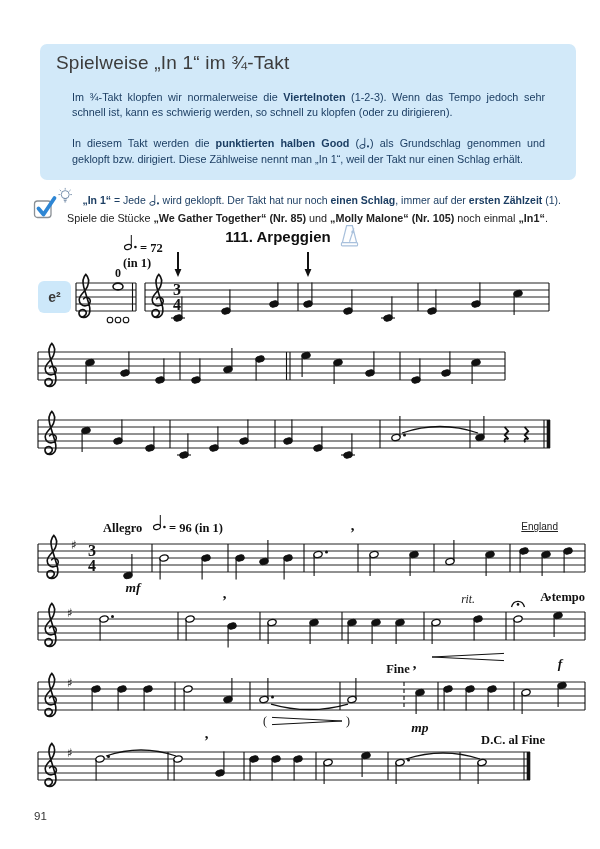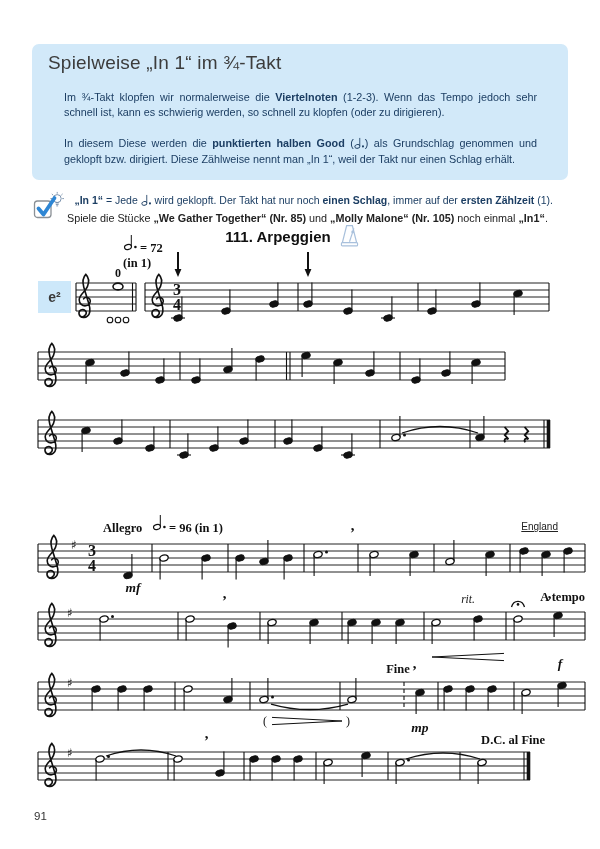--- a/index.html
+++ b/index.html
@@ -1,44 +1,44 @@
 <!DOCTYPE html>
 <html><head>
 <meta charset="utf-8">
 <style>
   html,body{margin:0;padding:0;background:#ffffff;}
   .page{position:relative;width:600px;height:849px;background:#fff;overflow:hidden;
         font-family:"Liberation Sans",sans-serif;}
   #music-layer{position:absolute;left:0;top:0;pointer-events:none;}
 
   
-  .info-box{position:absolute;left:32px;top:44px;width:536px;height:136px;
+  .info-box{position:absolute;left:40px;top:44px;width:536px;height:136px;
             background:#d2e9f9;border-radius:7px;box-sizing:border-box;
             padding:7px 15px 6px 16px;}
   .info-title{margin:1px 0 5px 0;font-size:19px;font-weight:400;color:#3c3c3c;letter-spacing:.2px;}
   .body-text{margin:16px;font-size:10.8px;line-height:15.2px;color:#1c3e63;text-align:justify;}
   .body-text .b{font-weight:700;}
-  .tip-row{display:flex;align-items:center;gap:8px;margin-top:6px;}
+  .tip-row{display:flex;align-items:flex-start;gap:8px;margin-top:6px;}
   .tip-text{font-size:10.5px;color:#1c3e63;white-space:nowrap;}
   .tip-text .b{font-weight:700;}
   .inline-note{width:11px;height:14px;vertical-align:-3px;}
 
   
   .task-row{position:absolute;left:33px;top:195px;display:flex;align-items:flex-start;gap:9px;justify-content:space-between;}
   .task-text{font-size:10.8px;color:#222;white-space:nowrap;padding-top:6px;}
   .task-text .b{font-weight:700;}
 
   
   .piece-title{position:absolute;left:0;width:584px;display:flex;justify-content:center;
                align-items:center;gap:9px;font-size:15px;font-weight:700;color:#101010;}
   #t111{top:224px;} #t112{top:500px;}
   .origin{position:absolute;top:521px;right:42px;font-size:10px;color:#222;text-decoration:underline;}
   .pagenum{position:absolute;left:34px;top:810px;font-size:11.5px;color:#333;}
   .e2box{position:absolute;left:38px;top:281px;width:33px;height:32px;background:#cde8fa;
-         border-radius:0;display:flex;align-items:center;justify-content:center;
+         border-radius:6px;display:flex;align-items:center;justify-content:center;
          font-size:14px;font-weight:700;color:#3a3a3a;}
 
   
   text{fill:#111;}
   .mt-tempo{font-family:"Liberation Serif",serif;font-weight:700;font-size:12.5px;}
   .mt-dyn{font-family:"Liberation Serif",serif;font-weight:700;font-style:italic;font-size:13.5px;}
   .mt-rit{font-family:"Liberation Serif",serif;font-style:italic;font-size:11.5px;}
   .mt-dir{font-family:"Liberation Serif",serif;font-weight:700;font-size:12.5px;}
   .mt-fing{font-family:"Liberation Serif",serif;font-weight:700;font-size:12px;}
   .mt-comma{font-family:"Liberation Serif",serif;font-weight:700;font-size:15px;}
@@ -390,21 +390,21 @@
         <path d="M 106,756 Q 141,744 176,756" fill="none" stroke="#111" stroke-width="1.3"></path>
         <path d="M 406,759 Q 443,747 480,759" fill="none" stroke="#111" stroke-width="1.3"></path>
         <text x="204" y="746" class="mt-comma">’</text>
         <text x="545" y="744" class="mt-dir" text-anchor="end">D.C. al Fine</text>
       </g>
     </svg>
 
   <section class="info-box">
     <h1 class="info-title">Spielweise „In 1“ im ¾-Takt</h1>
     <p class="body-text"><span>Im ¾-Takt klopfen wir normalerweise die </span><span class="b">Viertelnoten</span><span> (1-2-3). Wenn das Tempo jedoch sehr schnell ist, kann es schwierig werden, so schnell zu klopfen (oder zu dirigieren).</span></p>
-    <p class="body-text"><span>In diesem Diese werden die </span><span class="b">punktierten halben Good</span><span> (</span><svg viewBox="0 0 13 15" class="inline-note">
+    <p class="body-text"><span>In diesem Takt werden die </span><span class="b">punktierten halben Good</span><span> (</span><svg viewBox="0 0 13 15" class="inline-note">
           <ellipse cx="4" cy="11.5" rx="3" ry="2.2" transform="rotate(-14 4 11.5)" fill="none" stroke="currentColor" stroke-width="1.1"></ellipse>
           <line x1="6.8" y1="10.7" x2="6.8" y2="1.5" stroke="currentColor" stroke-width="1"></line>
           <circle cx="10.6" cy="11.5" r="1.2" fill="currentColor"></circle>
         </svg><span>) als Grundschlag genommen und geklopft bzw. dirigiert. Diese Zählweise nennt man „In 1“, weil der Takt nur einen Schlag erhält.</span></p>
     <div class="tip-row">
       <svg width="26" height="26" viewBox="0 0 26 26">
         <circle cx="13" cy="11" r="5.6" fill="none" stroke="#64809f" stroke-width="1.2"></circle>
         <line x1="13" y1="1.6" x2="13" y2="4.1" stroke="#64809f" stroke-width="1.1"></line>
         <line x1="5.4" y1="4.4" x2="7.3" y2="6.3" stroke="#64809f" stroke-width="1.1"></line>
         <line x1="20.6" y1="4.4" x2="18.7" y2="6.3" stroke="#64809f" stroke-width="1.1"></line>

